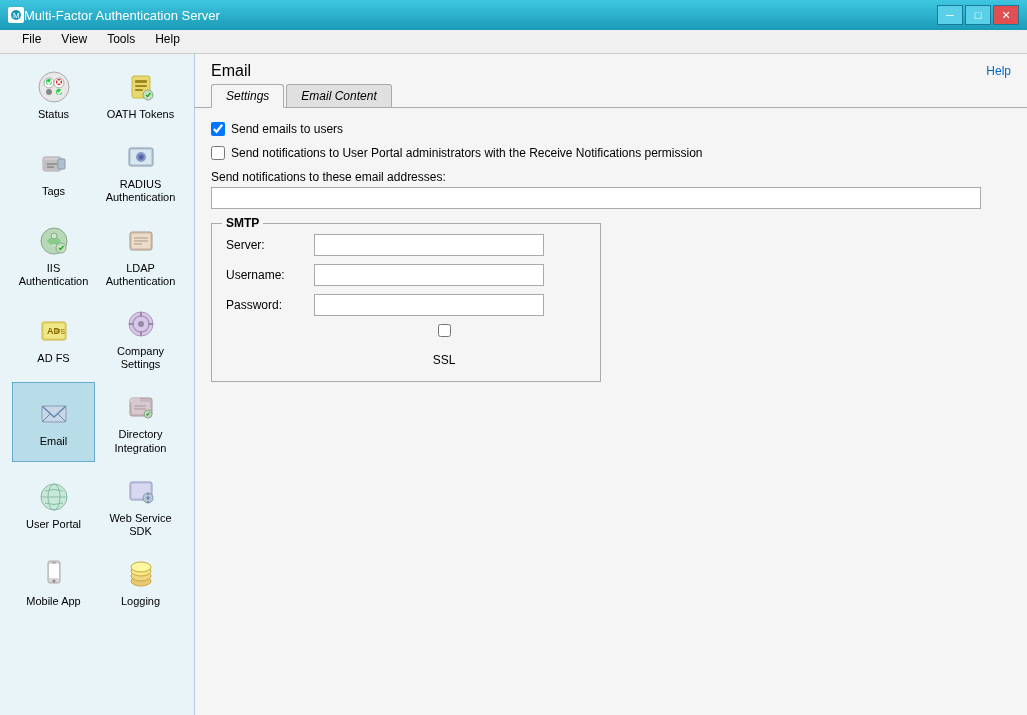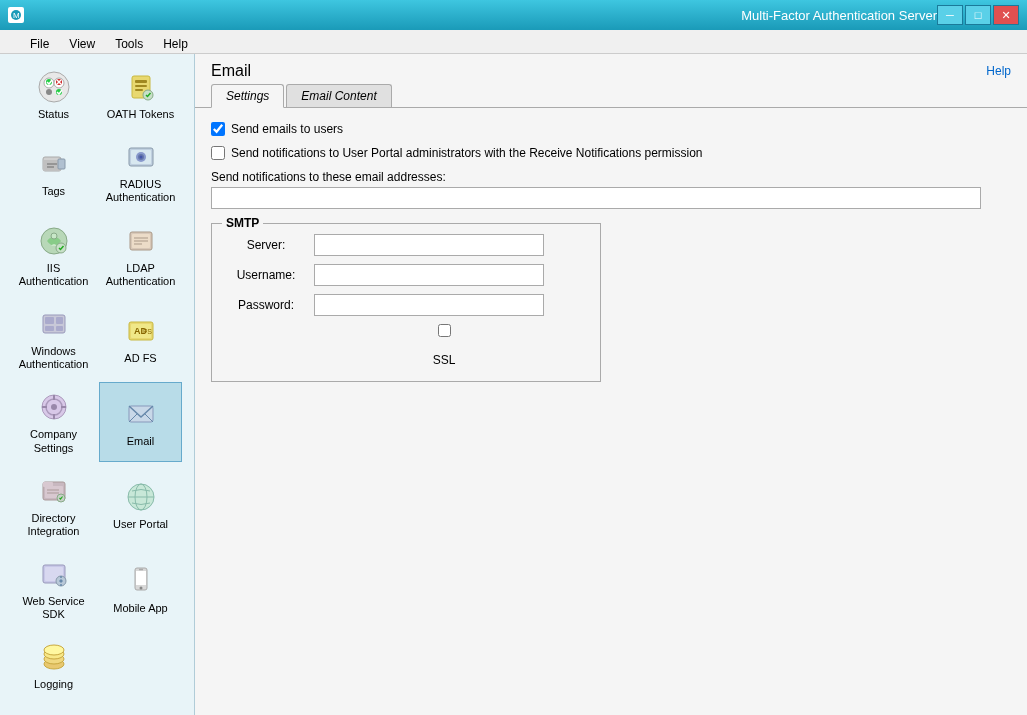--- a/index.html
+++ b/index.html
@@ -5,33 +5,33 @@
     * { box-sizing: border-box; margin: 0; padding: 0; }
     body { font-family: 'Segoe UI', Tahoma, sans-serif; font-size: 12px; background: #c0c0c0; width: 1027px; height: 715px; overflow: hidden; }
 
     
     .titlebar {
       display: flex; align-items: center; justify-content: space-between;
       background: linear-gradient(to bottom, #3ec6e0, #1a9ab8);
       height: 30px; padding: 0 8px;
       color: white; font-size: 13px; font-weight: 500;
     }
-    .titlebar-title { flex: 1; text-align: right; }
+    .titlebar-title { flex: 1; text-align: left; }
     .titlebar-icon { width: 16px; height: 16px; background: #fff; border-radius: 2px; display: flex; align-items: center; justify-content: center; }
     .titlebar-controls { display: flex; gap: 2px; }
     .titlebar-btn {
       width: 26px; height: 20px; background: #5ad0e8; border: 1px solid #1a7a9a;
       color: white; font-size: 11px; cursor: pointer; display: flex; align-items: center; justify-content: center;
     }
     .titlebar-btn.close { background: #e05050; }
 
     
     .menubar {
-      background: #f0f0f0; height: 24px; display: flex; align-items: flex-end;
-      padding: 0 20px; border-bottom: 1px solid #ccc;
+      background: #f0f0f0; height: 24px; display: flex; align-items: flex-start;
+      padding: 0 12px; border-bottom: 1px solid #ccc;
     }
     .menu-item {
       padding: 2px 10px; cursor: pointer; font-size: 12px; color: #000;
     }
 
     
     .main-container {
       display: flex; height: calc(715px - 54px); background: #f0f0f0;
     }
 
@@ -108,21 +108,21 @@
       position: relative; margin-top: 4px;
     }
     .smtp-legend {
       position: absolute; top: -8px; left: 10px; background: #f5f5f5;
       padding: 0 4px; font-size: 12px; font-weight: 600; color: #000;
     }
     .smtp-field-row {
       display: flex; align-items: center; margin-bottom: 8px; gap: 8px;
     }
     .smtp-field-label {
-      width: 80px; text-align: center; font-size: 12px; color: #000;
+      width: 80px; text-align: left; font-size: 12px; color: #000;
     }
     .smtp-input {
       width: 230px; height: 22px; border: 1px solid #aaa; background: white;
       padding: 2px 4px; font-size: 12px; outline: none;
     }
     .ssl-row { display: flex; align-items: center; gap: 16px; margin-top: 4px; margin-left: 88px; flex-direction: column; }
   </style>
 </head>
 <body>
 
@@ -232,32 +232,20 @@
             <rect x="6" y="8" width="22" height="18" rx="2" fill="#d8c8b8" stroke="#aa9988" stroke-width="1"></rect>
             <rect x="8" y="10" width="18" height="14" rx="1" fill="#ecdcc8"></rect>
             <line x1="10" y1="14" x2="24" y2="14" stroke="#aa9988" stroke-width="1"></line>
             <line x1="10" y1="17" x2="24" y2="17" stroke="#aa9988" stroke-width="1"></line>
             <line x1="10" y1="20" x2="18" y2="20" stroke="#aa9988" stroke-width="1"></line>
           </svg>
         </div>
         <span class="sidebar-item-label">LDAP Authentication</span>
       </div>
 
-      <div class="sidebar-item">
-        <div class="icon-box">
-          <svg width="34" height="34" viewBox="0 0 34 34">
-            <rect x="6" y="8" width="22" height="18" rx="2" fill="#c8c8d8" stroke="#9999bb" stroke-width="1"></rect>
-            <rect x="8" y="10" width="9" height="7" rx="1" fill="#aaaacc"></rect>
-            <rect x="19" y="10" width="7" height="7" rx="1" fill="#aaaacc"></rect>
-            <rect x="8" y="19" width="9" height="5" rx="1" fill="#aaaacc"></rect>
-            <rect x="19" y="19" width="7" height="5" rx="1" fill="#aaaacc"></rect>
-          </svg>
-        </div>
-        <span class="sidebar-item-label">Windows Authentication</span>
-      </div>
 
       <div class="sidebar-item">
         <div class="icon-box">
           <svg width="34" height="34" viewBox="0 0 34 34">
             <rect x="5" y="8" width="24" height="18" rx="2" fill="#e8d870" stroke="#c8b840" stroke-width="1"></rect>
             <rect x="7" y="10" width="20" height="14" rx="1" fill="#f0e888"></rect>
             <text x="10" y="20" font-size="9" font-weight="bold" fill="#886600">AD</text>
             <text x="19" y="20" font-size="7" fill="#886600">FS</text>
           </svg>
         </div>

